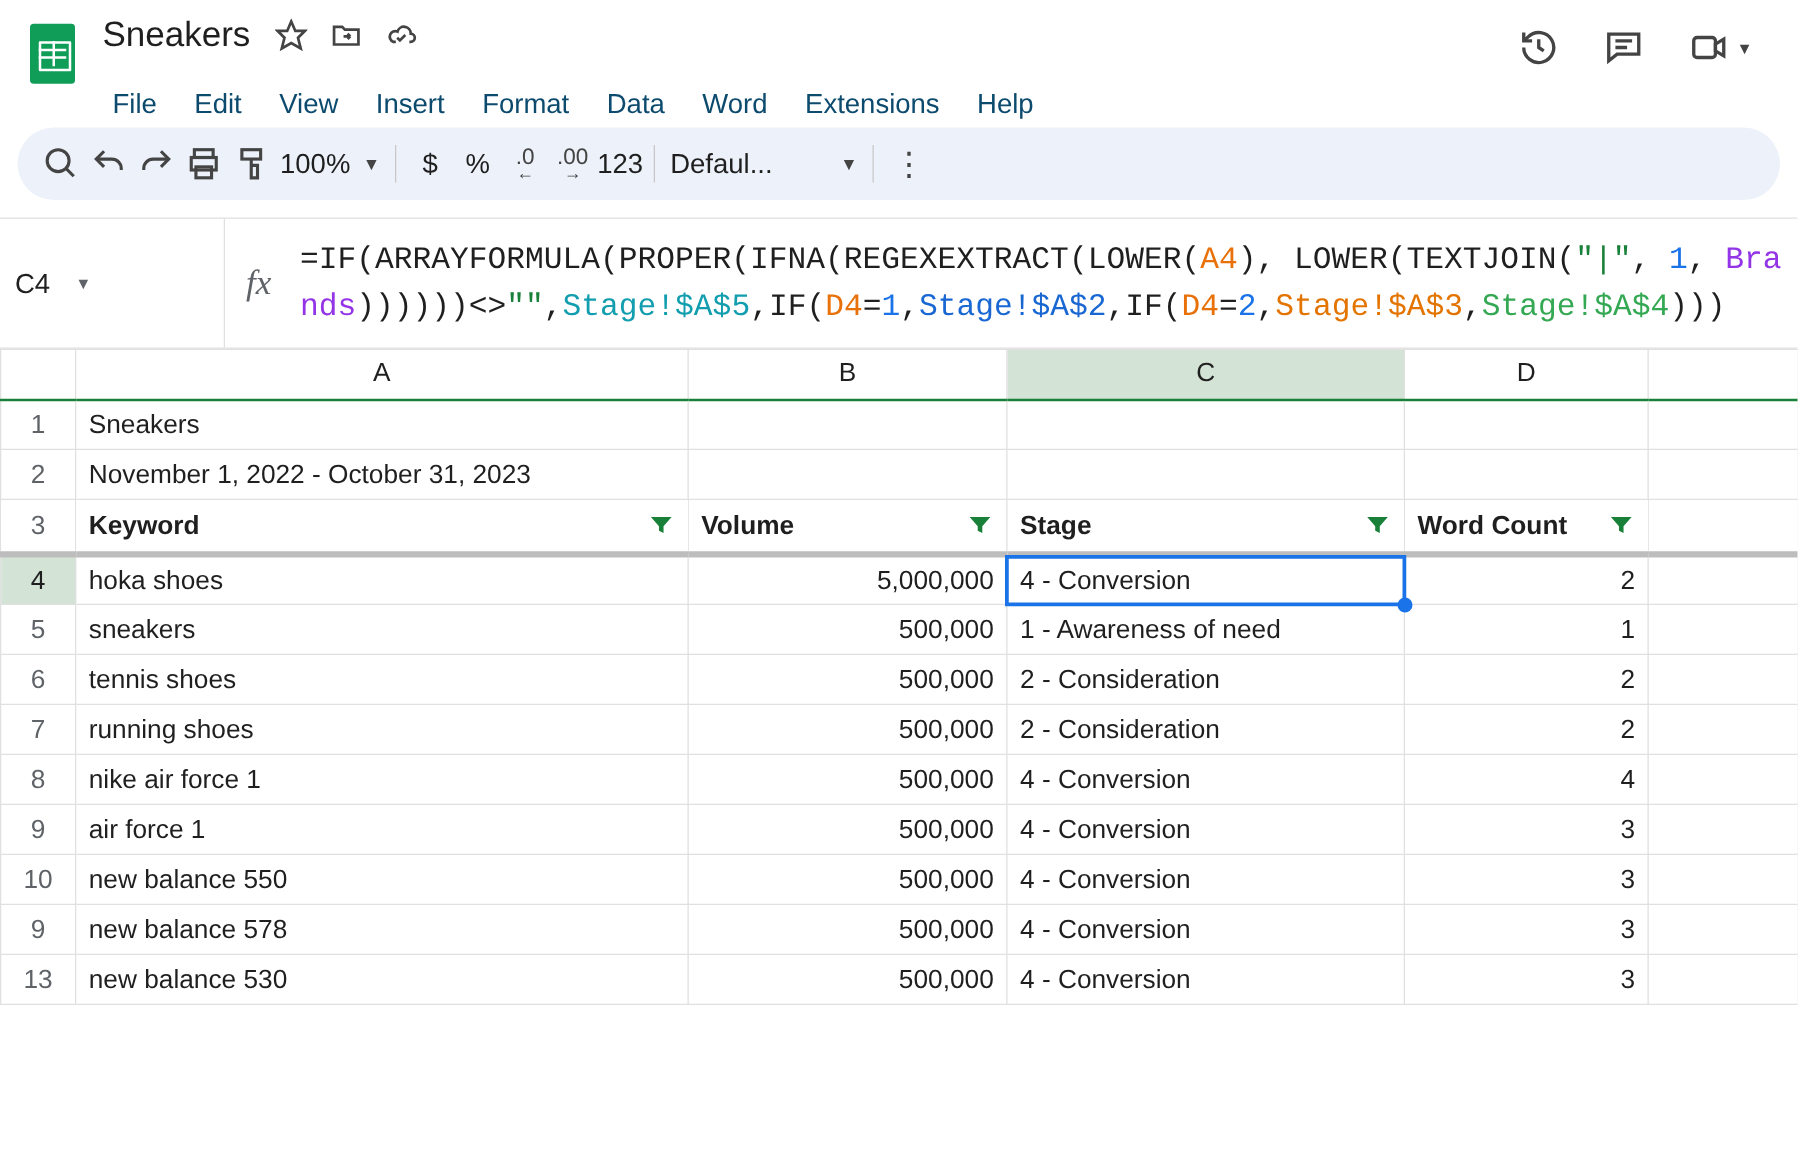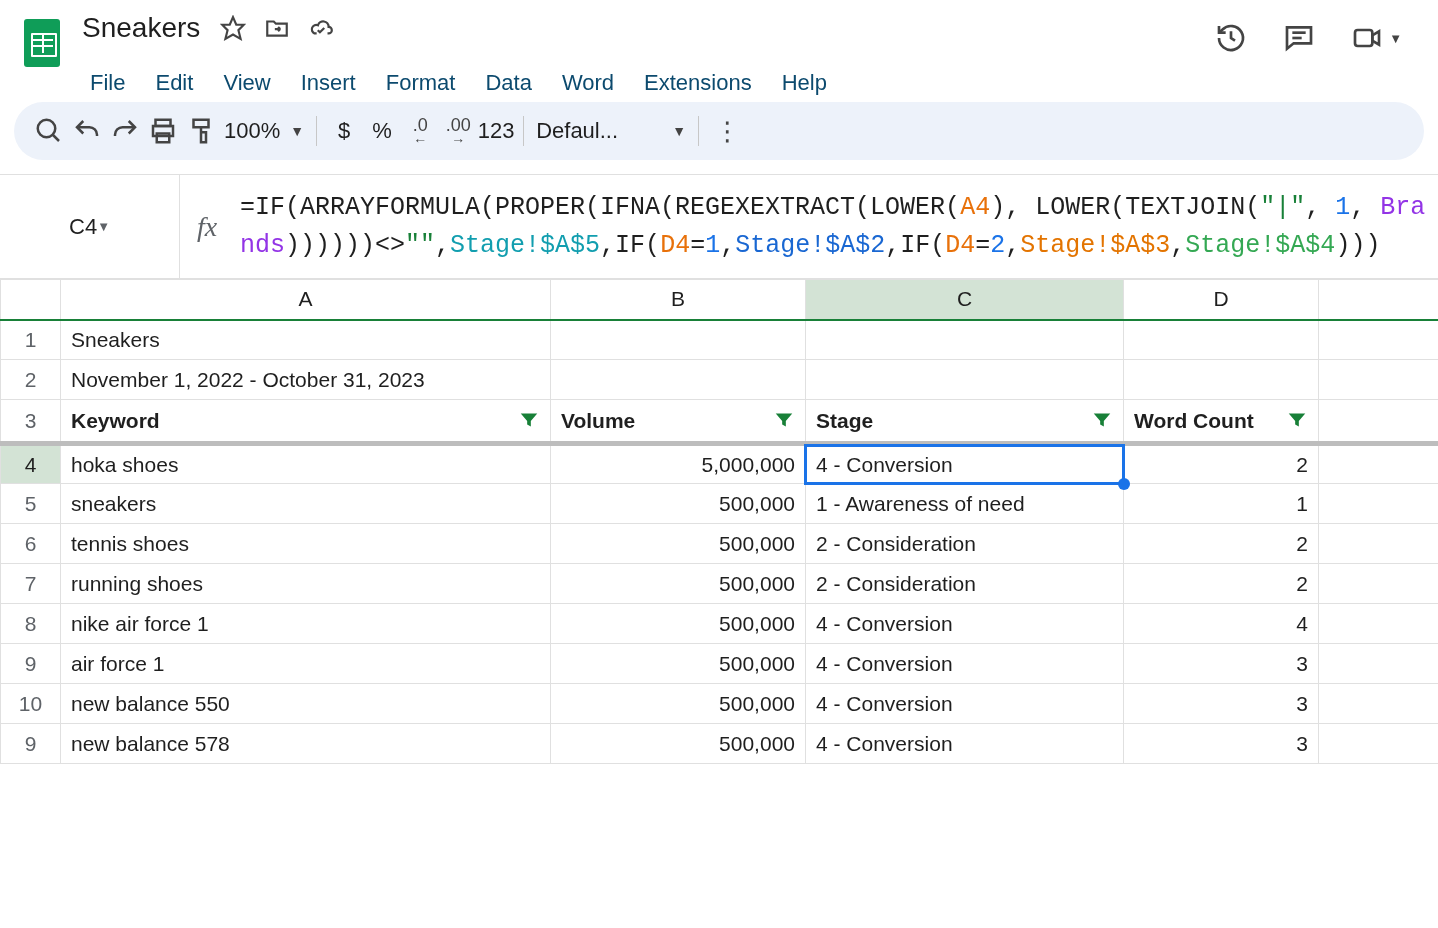--- a/index.html
+++ b/index.html
@@ -29,21 +29,21 @@
   .tool { width: 30px; height: 30px; display:flex; align-items:center; justify-content:center; color:#444; cursor:pointer; font-size:20px; }
   .tool-sep { width:1px; height:30px; background:#c7c7c7; margin: 0 4px; }
   .zoom-group { display:flex; align-items:center; gap:10px; font-size:22px; color:#1f1f1f; cursor:pointer; }
   .zoom-caret { font-size:14px; color:#444; }
   .font-group { display:flex; align-items:center; gap:20px; font-size:22px; color:#1f1f1f; cursor:pointer; width:150px; }
   .font-name { overflow:hidden; text-overflow:ellipsis; white-space:nowrap; flex:1; }
   .tool-text { font-size:22px; color:#1f1f1f; }
   .more-vert { font-size:26px; letter-spacing:-2px; }
   
   .formula-bar { display:flex; align-items:stretch; margin-top:14px; border-top:1px solid #e0e0e0; border-bottom:1px solid #e0e0e0; }
-  .cell-ref-box { width:180px; border-right:1px solid #e0e0e0; display:flex; align-items:center; padding:0 12px; font-size:22px; color:#1f1f1f; justify-content:center; }
+  .cell-ref-box { width:180px; border-right:1px solid #e0e0e0; display:flex; align-items:center; padding:0 12px; font-size:22px; color:#1f1f1f; justify-content:flex-start;gap:20px; }
   .cell-ref-caret { font-size:13px; color:#5f6368; }
   .fx-box { width:54px; display:flex; align-items:center; justify-content:center; font-style:italic; font-size:28px; color:#5f6368; font-family: serif; }
   .formula-content { flex:1; padding:14px 6px; font-family: 'Courier New', monospace; font-size:25px; line-height:1.5; color:#1f1f1f; white-space:pre-wrap; word-break:break-all; }
   .f-orange { color:#e8710a; font-weight:500; }
   .f-green { color:#188038; font-weight:500; }
   .f-blue { color:#1a73e8; font-weight:500; }
   .f-teal { color:#129eaf; font-weight:500; }
   .f-purple { color:#9334e6; font-weight:500; }
   .f-dblue { color:#1967d2; font-weight:500; }
   .f-gold { color:#e37400; font-weight:500; }
@@ -348,15 +348,23 @@
     <td></td>
   </tr>
   <tr>
     <td class="row-head">9</td>
     <td class="data-cell">new balance 578</td>
     <td class="num-cell">500,000</td>
     <td class="data-cell">4 - Conversion</td>
     <td class="num-cell">3</td>
     <td></td>
   </tr>
+  <tr>
+    <td class="row-head">13</td>
+    <td class="data-cell">new balance 530</td>
+    <td class="num-cell">500,000</td>
+    <td class="data-cell">4 - Conversion</td>
+    <td class="num-cell">3</td>
+    <td></td>
+  </tr>
 </tbody>
     </table>
 </div>
 
 </body></html>

